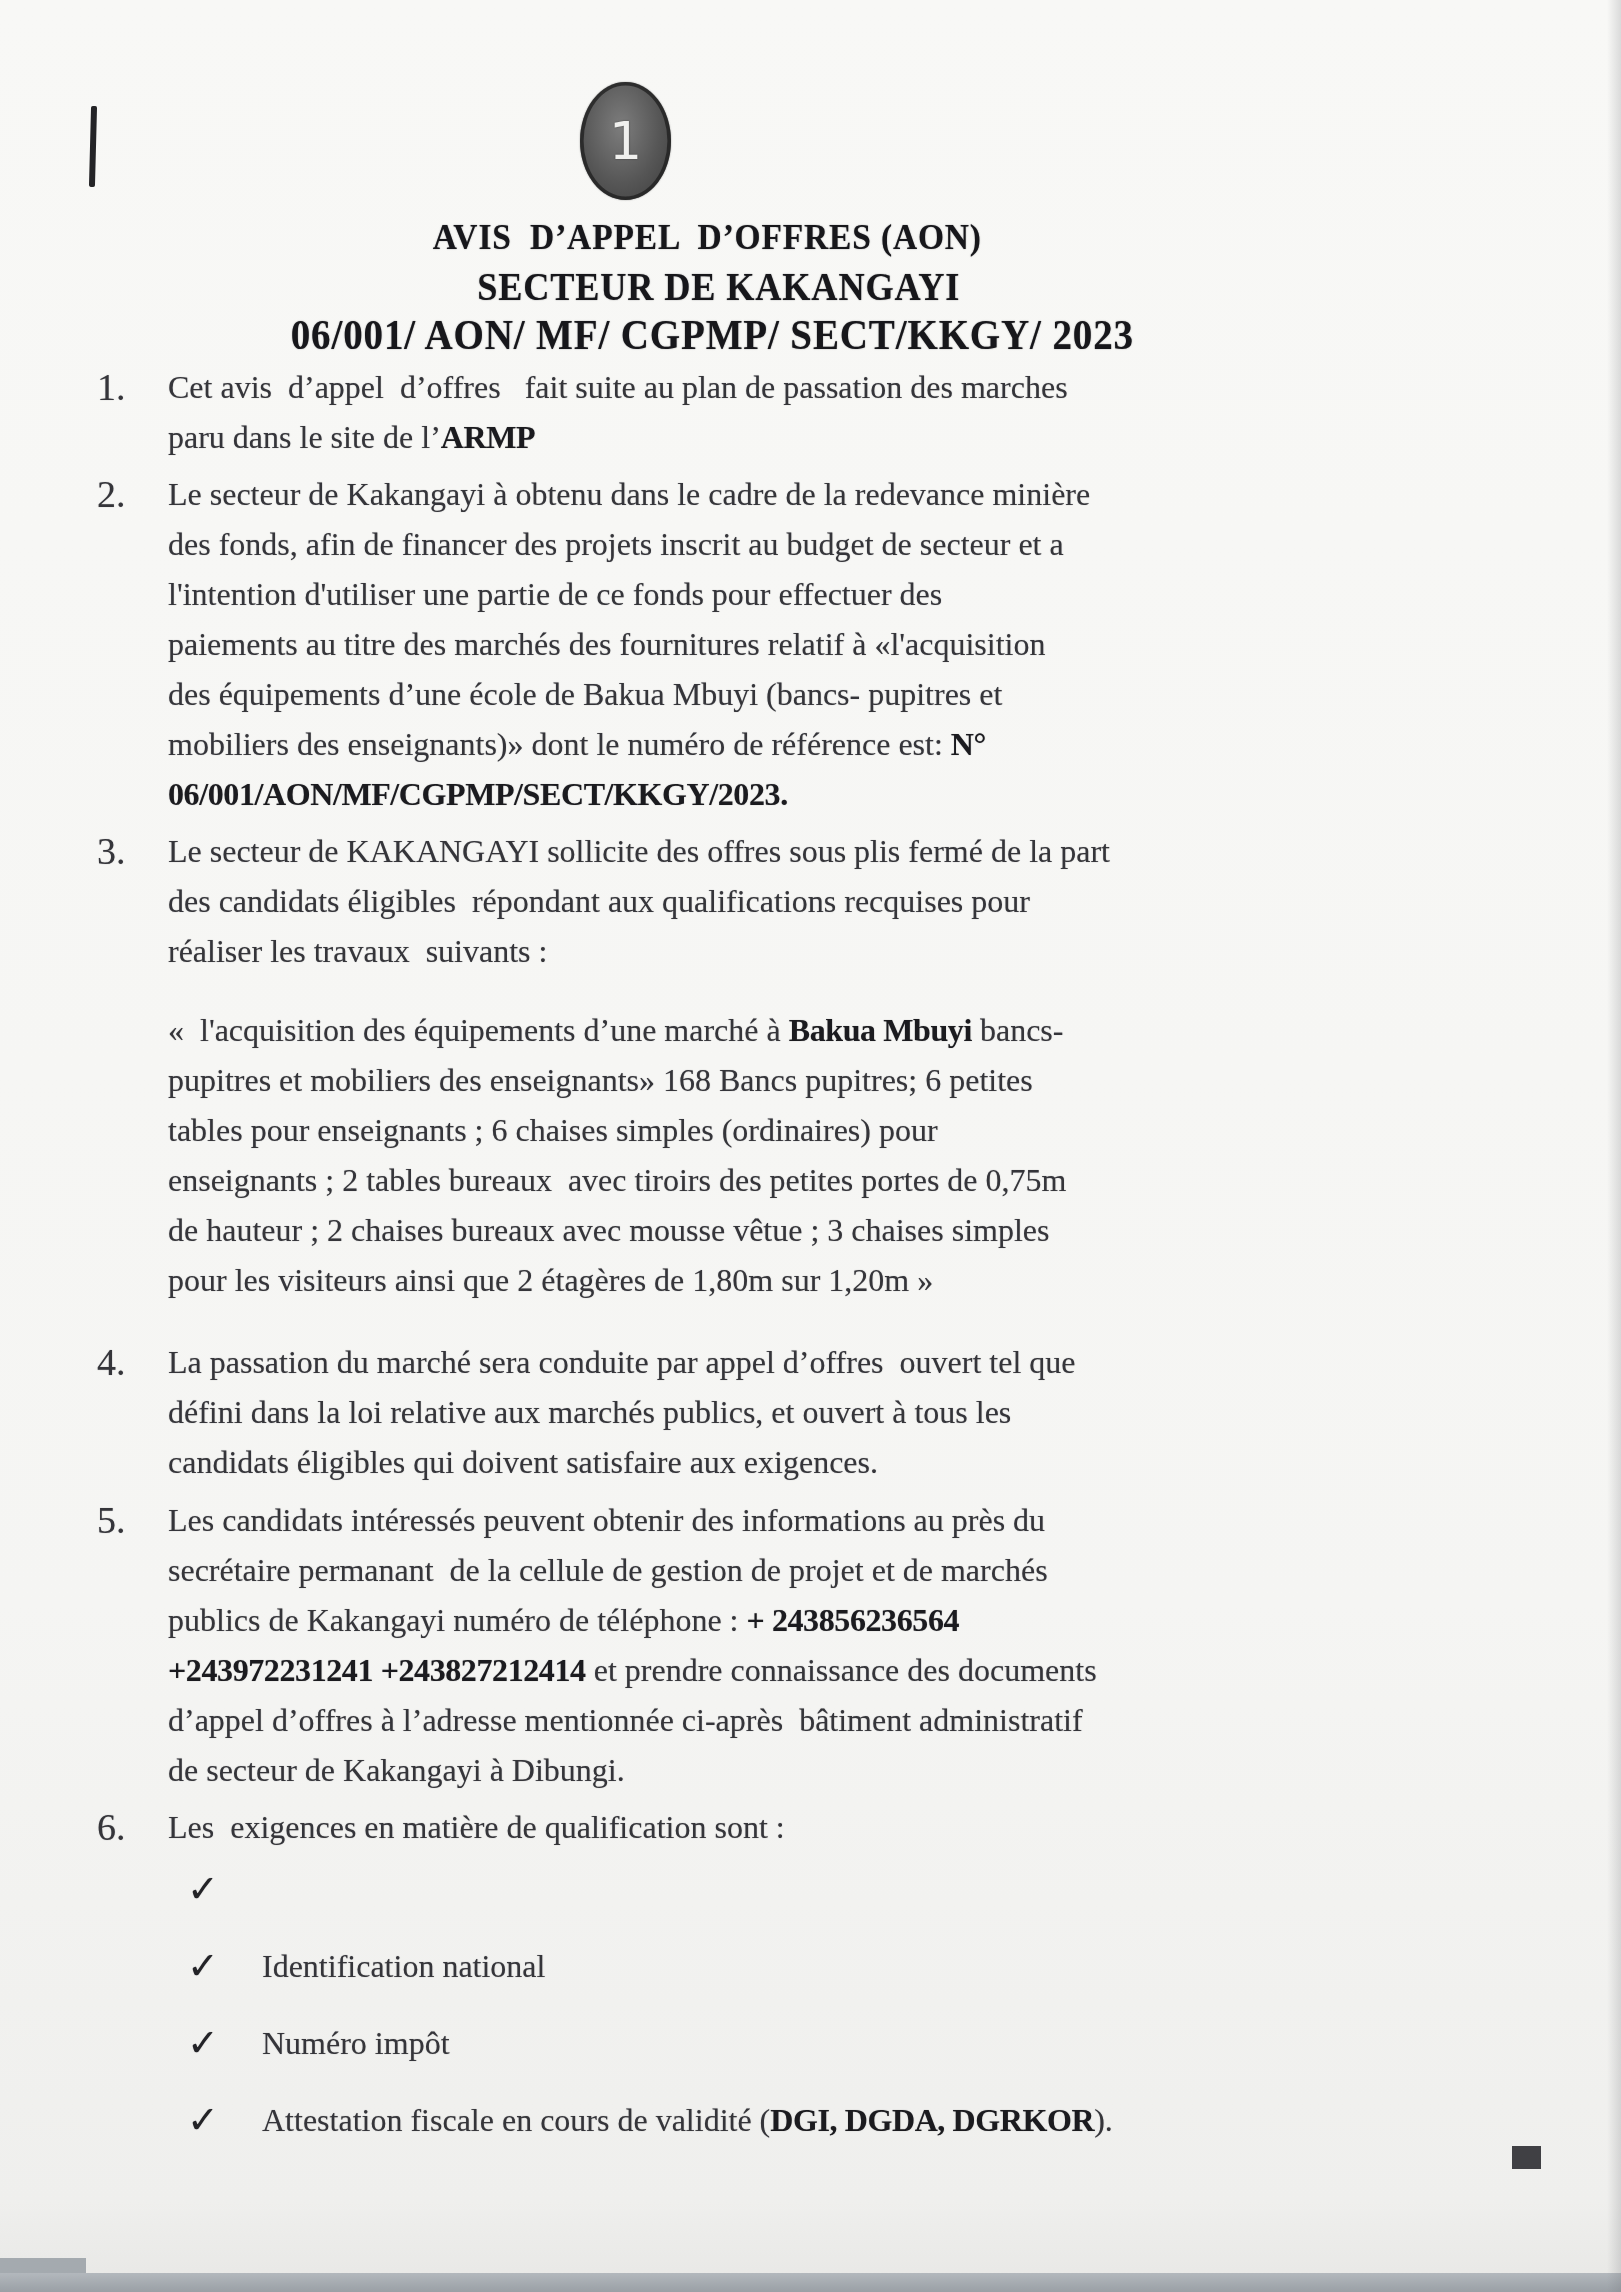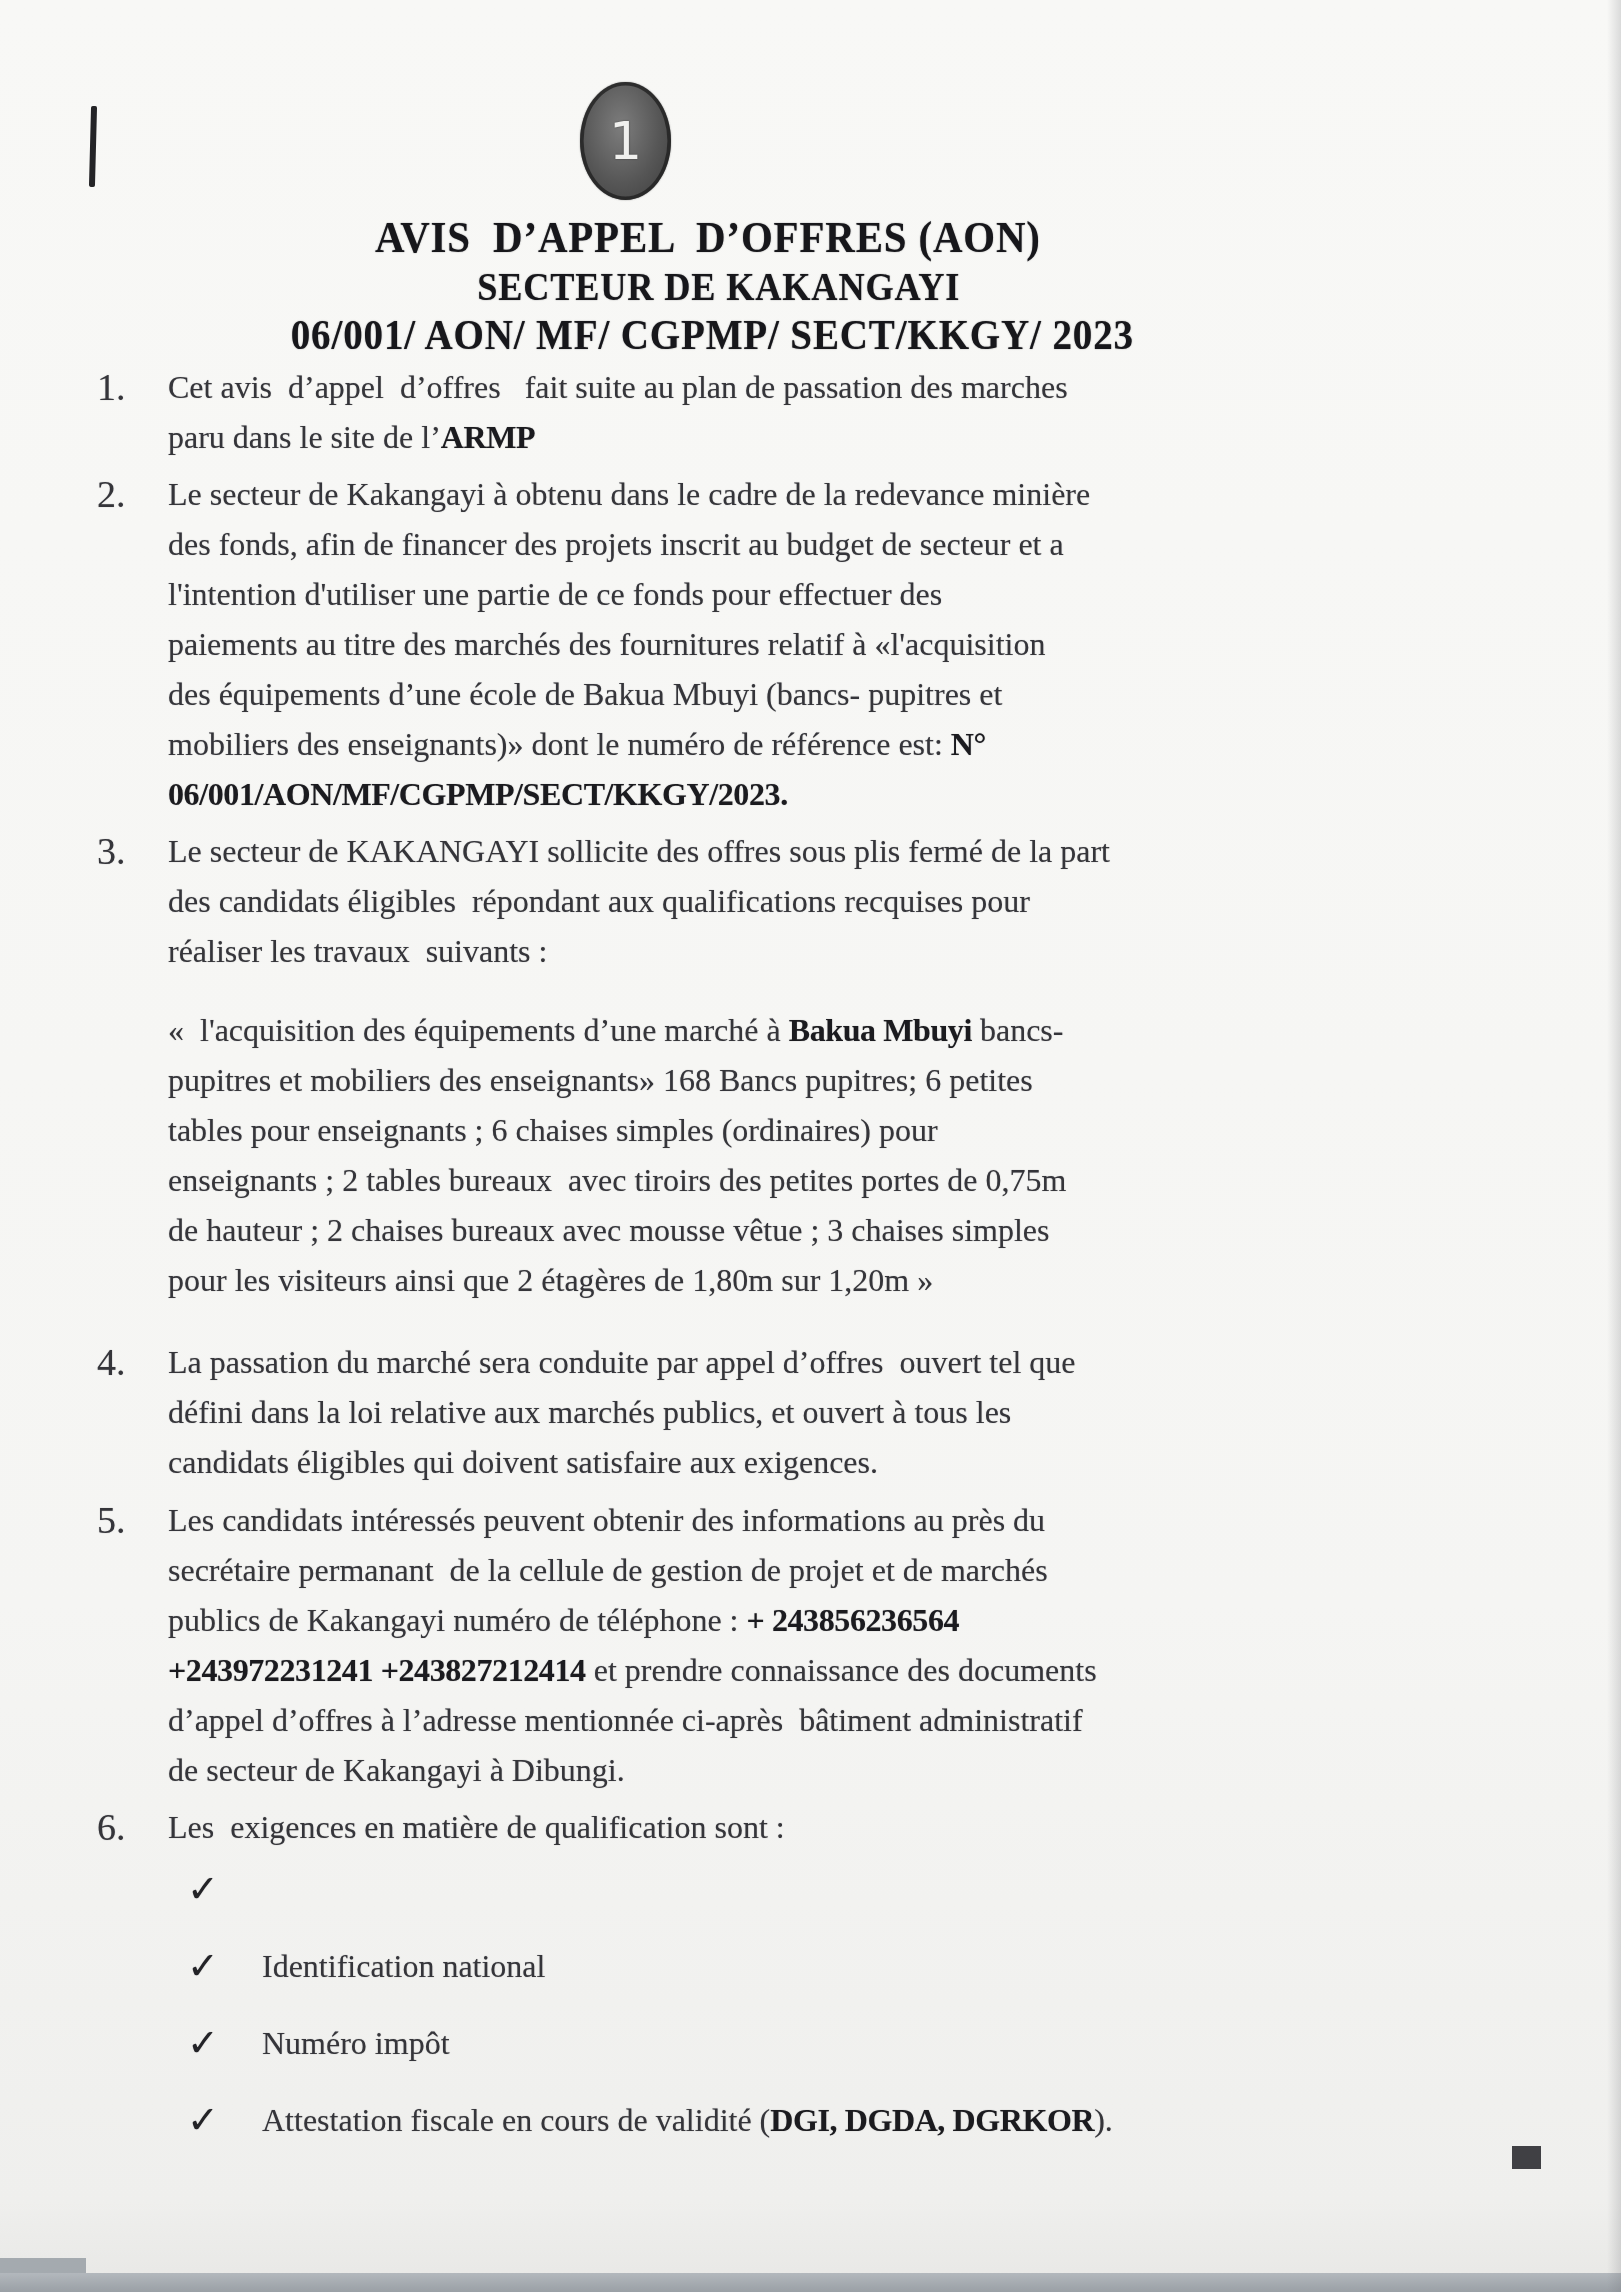--- a/index.html
+++ b/index.html
@@ -26,21 +26,21 @@
   }
   .badge .num {
     color:#f0f0ee; font-size:52px; line-height:1;
     font-family:"DejaVu Sans", sans-serif; text-shadow:0 0 1.8px rgba(0,0,0,.5);
   }
 
   
   .titles { position:absolute; top:213px; left:0; width:1415px; text-align:center; color:#17171b; }
   .titles .tline { display:block; line-height:49px; font-weight:bold; white-space:pre; }
   .titles .tline > span { display:inline-block; transform:scaleX(.93); text-shadow:0 0 1.3px rgba(20,20,25,.55); }
-  .t1 { font-size:44px; letter-spacing:0.9px; }
+  .t1 { font-size:36px; letter-spacing:0.9px; }
   .t2 { font-size:39px; letter-spacing:0.9px;padding-left:22px; }
   .t3 { font-size:42px; letter-spacing:0.9px;margin-left:9px; }
 
   
   .content { position:absolute; top:362px; left:97px; width:1334px; }
   .list-item { display:flex; margin-bottom:7.2px; }
   .marker {
     flex:none; width:48px; font-size:38px; line-height:50px;
     text-shadow:0 0 1.1px rgba(45,45,50,.4);
   }

